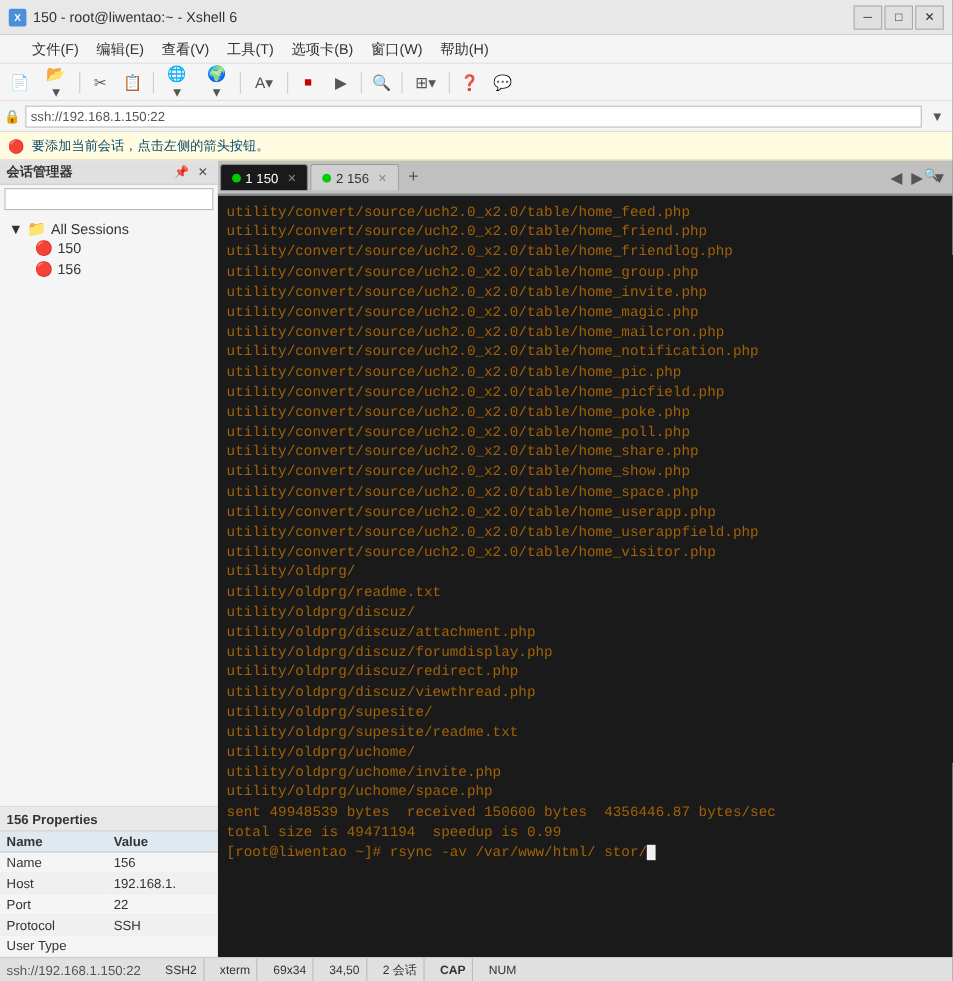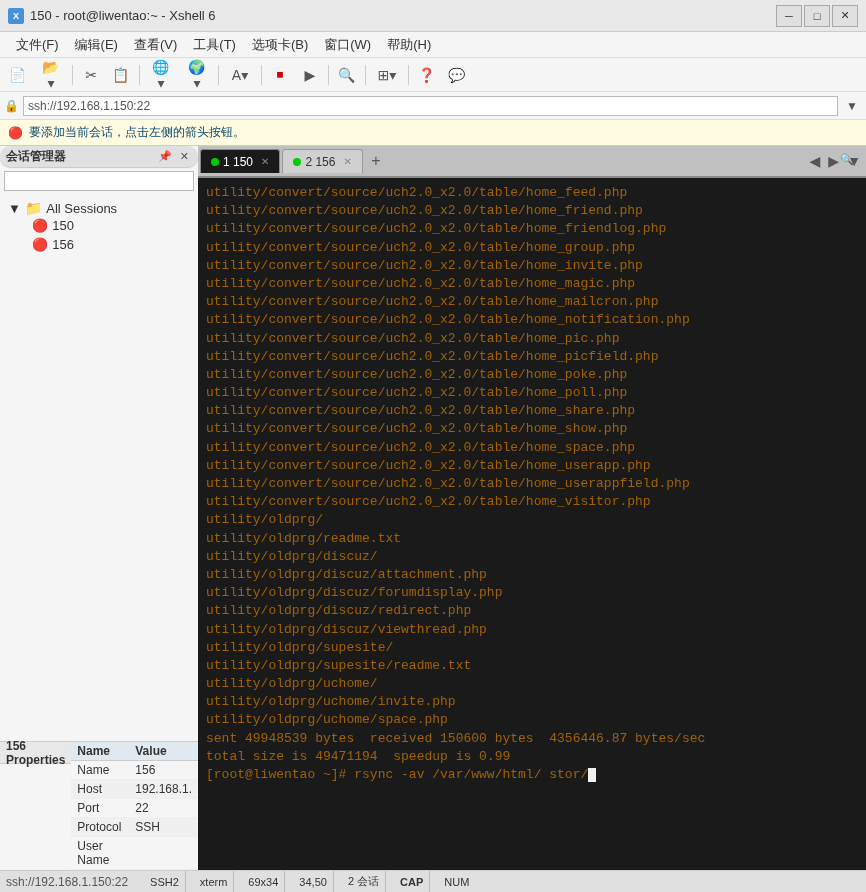--- a/index.html
+++ b/index.html
@@ -13,21 +13,21 @@
     }
     .title-bar-left { display: flex; align-items: center; gap: 6px; font-size: 13px; }
     .title-bar-icon { width: 16px; height: 16px; background: #4a90d9; border-radius: 2px; display: flex; align-items: center; justify-content: center; color: white; font-size: 9px; font-weight: bold; }
     .title-bar-title { font-size: 13px; color: #333; }
     .title-bar-controls { display: flex; gap: 2px; }
     .title-btn { width: 26px; height: 22px; border: 1px solid #aaa; background: #e0e0e0; cursor: pointer; display: flex; align-items: center; justify-content: center; font-size: 11px; color: #333; }
 
     
     .menu-bar {
       display: flex; align-items: center; height: 26px; background: #f5f5f5;
-      border-bottom: 1px solid #ddd; padding: 0 8px;
+      border-bottom: 1px solid #ddd; padding: 0 21px;
     }
     .menu-item { padding: 2px 8px; font-size: 13px; color: #333; cursor: pointer; white-space: nowrap; }
 
     
     .toolbar {
       display: flex; align-items: center; height: 34px; background: #f5f5f5;
       border-bottom: 1px solid #ddd; padding: 0 4px; gap: 2px;
     }
     .tb-btn { width: 28px; height: 26px; border: 1px solid transparent; background: transparent; cursor: pointer; display: flex; align-items: center; justify-content: center; font-size: 14px; color: #555; border-radius: 2px; }
     .tb-separator { width: 1px; height: 20px; background: #ccc; margin: 0 2px; }
@@ -55,42 +55,41 @@
 
     
     .session-panel {
       width: 198px; min-width: 198px; background: #f5f5f5;
       border-right: 1px solid #ccc; display: flex; flex-direction: column;
     }
     .session-header {
       display: flex; align-items: center; justify-content: space-between;
       padding: 2px 6px; background: #e0e0e0; border-bottom: 1px solid #ccc;
       height: 22px;
-      border-radius: 10px;
     }
     .session-header-title { font-size: 12px; color: #333; font-weight: bold; }
     .session-header-btns { display: flex; gap: 2px; }
     .session-hbtn { font-size: 11px; color: #555; cursor: pointer; padding: 0 3px; }
 
     .session-search { padding: 3px 4px; }
     .session-search input { width: 100%; height: 20px; border: 1px solid #bbb; padding: 0 4px; font-size: 12px; }
 
     .session-tree { flex: 1; overflow-y: auto; padding: 4px 0; }
     .tree-group { padding: 2px 8px; }
     .tree-group-header { display: flex; align-items: center; gap: 4px; font-size: 13px; color: #333; cursor: pointer; }
     .tree-group-icon { color: #e8a020; font-size: 14px; }
     .tree-group-label { font-size: 13px; }
     .tree-children { padding-left: 20px; }
     .tree-item { display: flex; align-items: center; gap: 4px; padding: 2px 4px; cursor: pointer; font-size: 13px; color: #333; }
     .tree-item-icon { color: #c00; font-size: 13px; }
 
     
     .properties-panel {
       width: 198px; min-width: 198px; background: #f5f5f5;
-      border-right: 1px solid #ccc; display: flex; flex-direction: row;
+      border-right: 1px solid #ccc; display: flex; flex-direction: column;
     }
     .properties-header {
       padding: 4px 6px; background: #e8e8e8; border-bottom: 1px solid #ccc;
       font-size: 12px; font-weight: bold; color: #333; height: 22px; display: flex; align-items: center;
     }
     .properties-table { width: 100%; border-collapse: collapse; font-size: 12px; }
     .properties-table th {
       text-align: left; padding: 2px 6px; background: #e0e8f0;
       border-bottom: 1px solid #ccc; font-weight: bold; color: #333;
     }
@@ -257,21 +256,21 @@
             </tr>
             <tr>
               <td>Port</td>
               <td>22</td>
             </tr>
             <tr>
               <td>Protocol</td>
               <td>SSH</td>
             </tr>
             <tr>
-              <td>User Name</td>
+              <td>User Type</td>
               <td></td>
             </tr>
           </tbody>
       </table>
     </div>
 
   </div>
 
   <div class="terminal-area">
 

